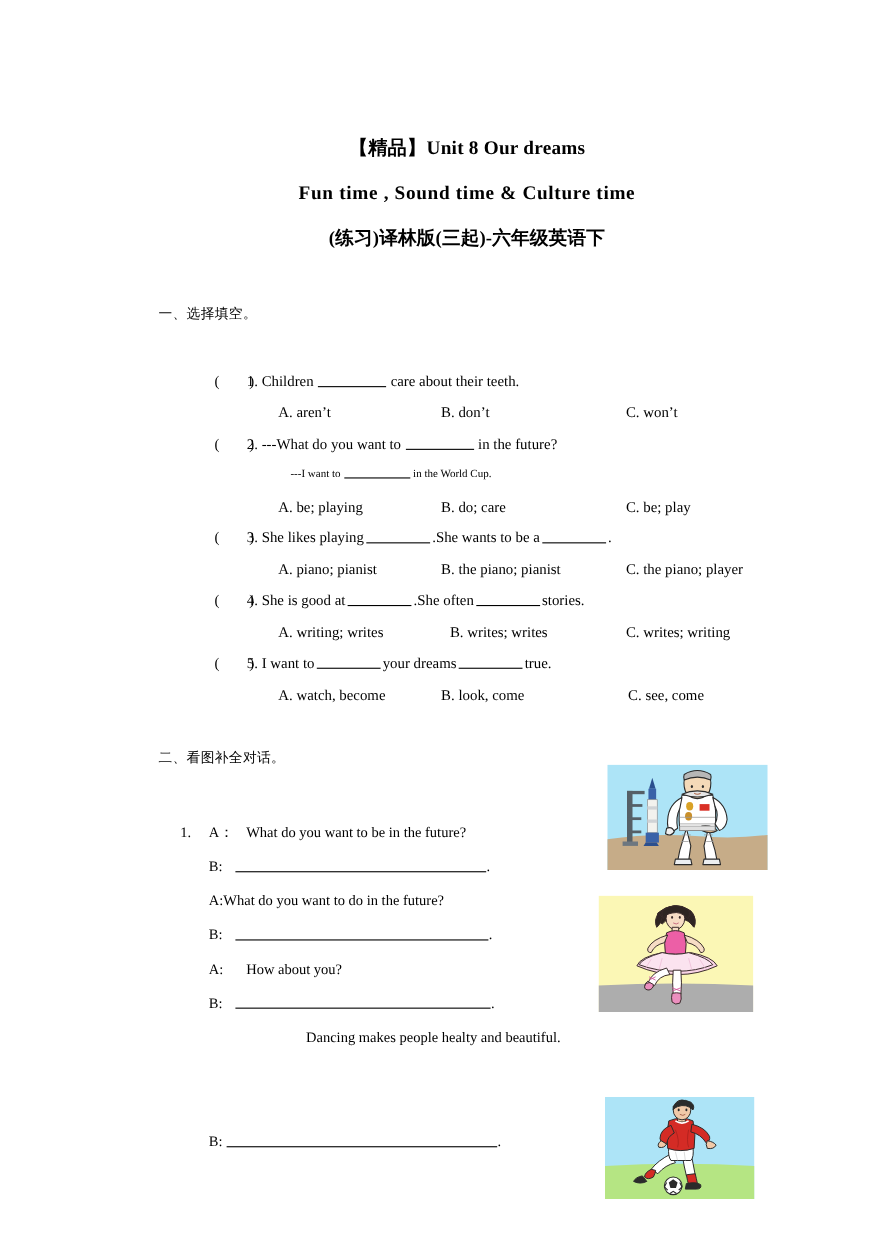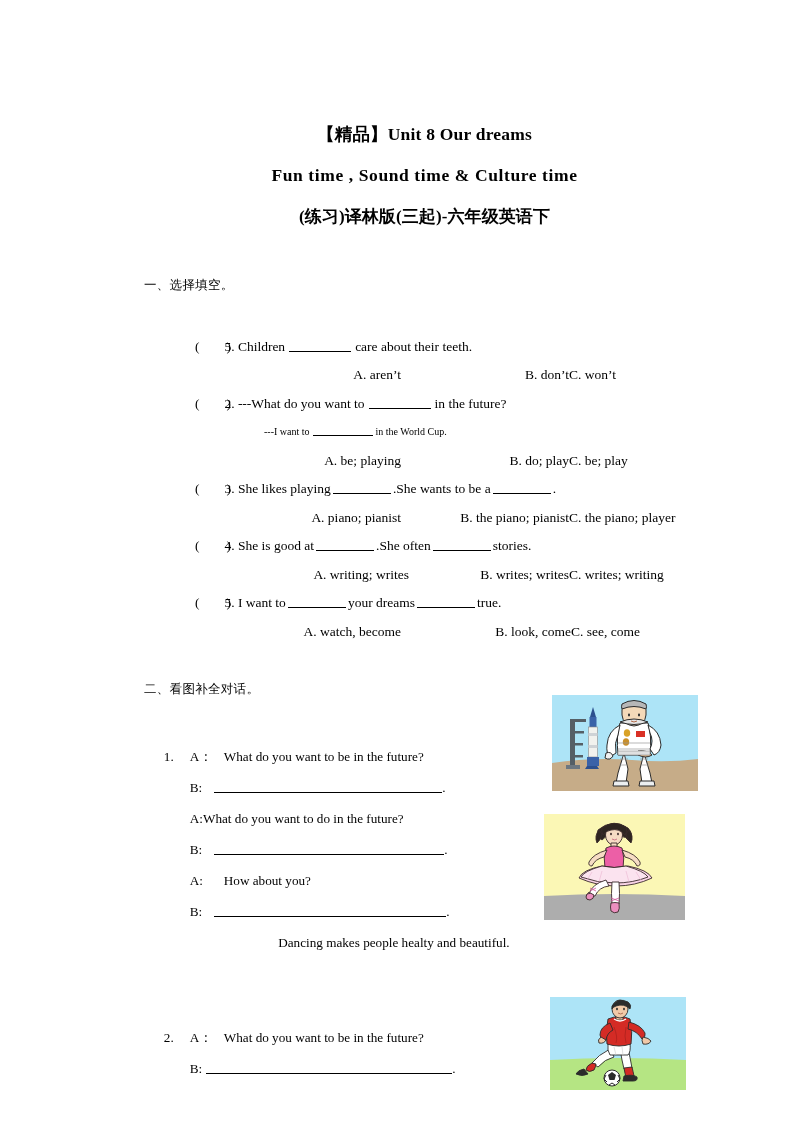--- a/index.html
+++ b/index.html
@@ -97,21 +97,20 @@
     height: 28.5px;
     line-height: 28.5px;
     font-size: 13.5px;
     white-space: pre;
     padding-left: 82px;
     position: relative;
   }
   .opt {
     display: inline-block;
     white-space: pre;
-    text-align: right;
   }
 
   
   .dialog-block {
     position: absolute;
     left: 116px;
     width: 420px;
   }
   #dialog1 { top: 694px; }
   #dialog2 { top: 975px; }
@@ -166,36 +165,36 @@
     <div class="title-line l2">Fun time , Sound time &amp; Culture time</div>
     <div class="title-line l3">(练习)译林版(三起)-六年级英语下</div>
   </div>
 
   <div class="sec-heading" id="sec1-heading">一、选择填空。</div>
 
   <div class="mc-list">
 
     <div class="mc-item">
       <div class="q-line">
-        <span class="paren">(        )</span><span> 5. Children</span><span class="blank w1"></span><span>care about their teeth.</span>
+        <span class="paren">(        )</span><span> 1. Children</span><span class="blank w1"></span><span>care about their teeth.</span>
       </div>
       <div class="opts-line">
         <span class="opt" style="width:148px">A. aren’t</span><span class="opt" style="width:168px">B. don’t</span><span class="opt">C. won’t</span>
       </div>
     </div>
 
     <div class="mc-item">
       <div class="q-line">
         <span class="paren">(        )</span><span> 2. ---What do you want to</span><span class="blank w1"></span><span>in the future?</span>
       </div>
       <div class="sub-line" style="padding-left:100px">
         <span>---I want to</span><span class="blank w2"></span><span>in the World Cup.</span>
       </div>
       <div class="opts-line">
-        <span class="opt" style="width:148px">A. be; playing</span><span class="opt" style="width:168px">B. do; play</span><span class="opt">C. be; play</span>
+        <span class="opt" style="width:148px">A. be; playing</span><span class="opt" style="width:168px">B. do; care</span><span class="opt">C. be; play</span>
       </div>
     </div>
 
     <div class="mc-item">
       <div class="q-line">
         <span class="paren">(        )</span><span> 3. She likes playing</span><span class="blank w3"></span><span>.She wants to be a</span><span class="blank w3"></span><span>.</span>
       </div>
       <div class="opts-line">
         <span class="opt" style="width:148px">A. piano; pianist</span><span class="opt" style="width:168px">B. the piano; pianist</span><span class="opt">C. the piano; player</span>
       </div>
@@ -241,23 +240,20 @@
     </div>
     <div class="d-row d-indent">
       <span class="d-spk">B:</span><span class="ans-line a3"></span><span>.</span>
     </div>
     <div class="d-row d-note">
       <span>Dancing makes people healty and beautiful.</span>
     </div>
   </div>
 
   <div class="dialog-block" id="dialog2">
-    <div class="d-row">
-      <span class="d-num">2.</span><span class="d-spk" style="width:34px">A：</span><span>What do you want to be in the future?</span>
-    </div>
     <div class="d-row d-indent">
       <span class="d-spk">B:</span><span class="ans-line a4"></span><span>.</span>
     </div>
   </div>
 
   <div class="illus" id="img-astronaut">
     <svg width="146" height="96" viewBox="0 0 146 96" xmlns="http://www.w3.org/2000/svg">
       <rect x="0" y="0" width="146" height="96" fill="#ADE4F7"></rect>
       <path d="M0 68 Q 40 62 80 65 Q 115 68 146 64 L146 96 L0 96 Z" fill="#C6AC88"></path>
 

